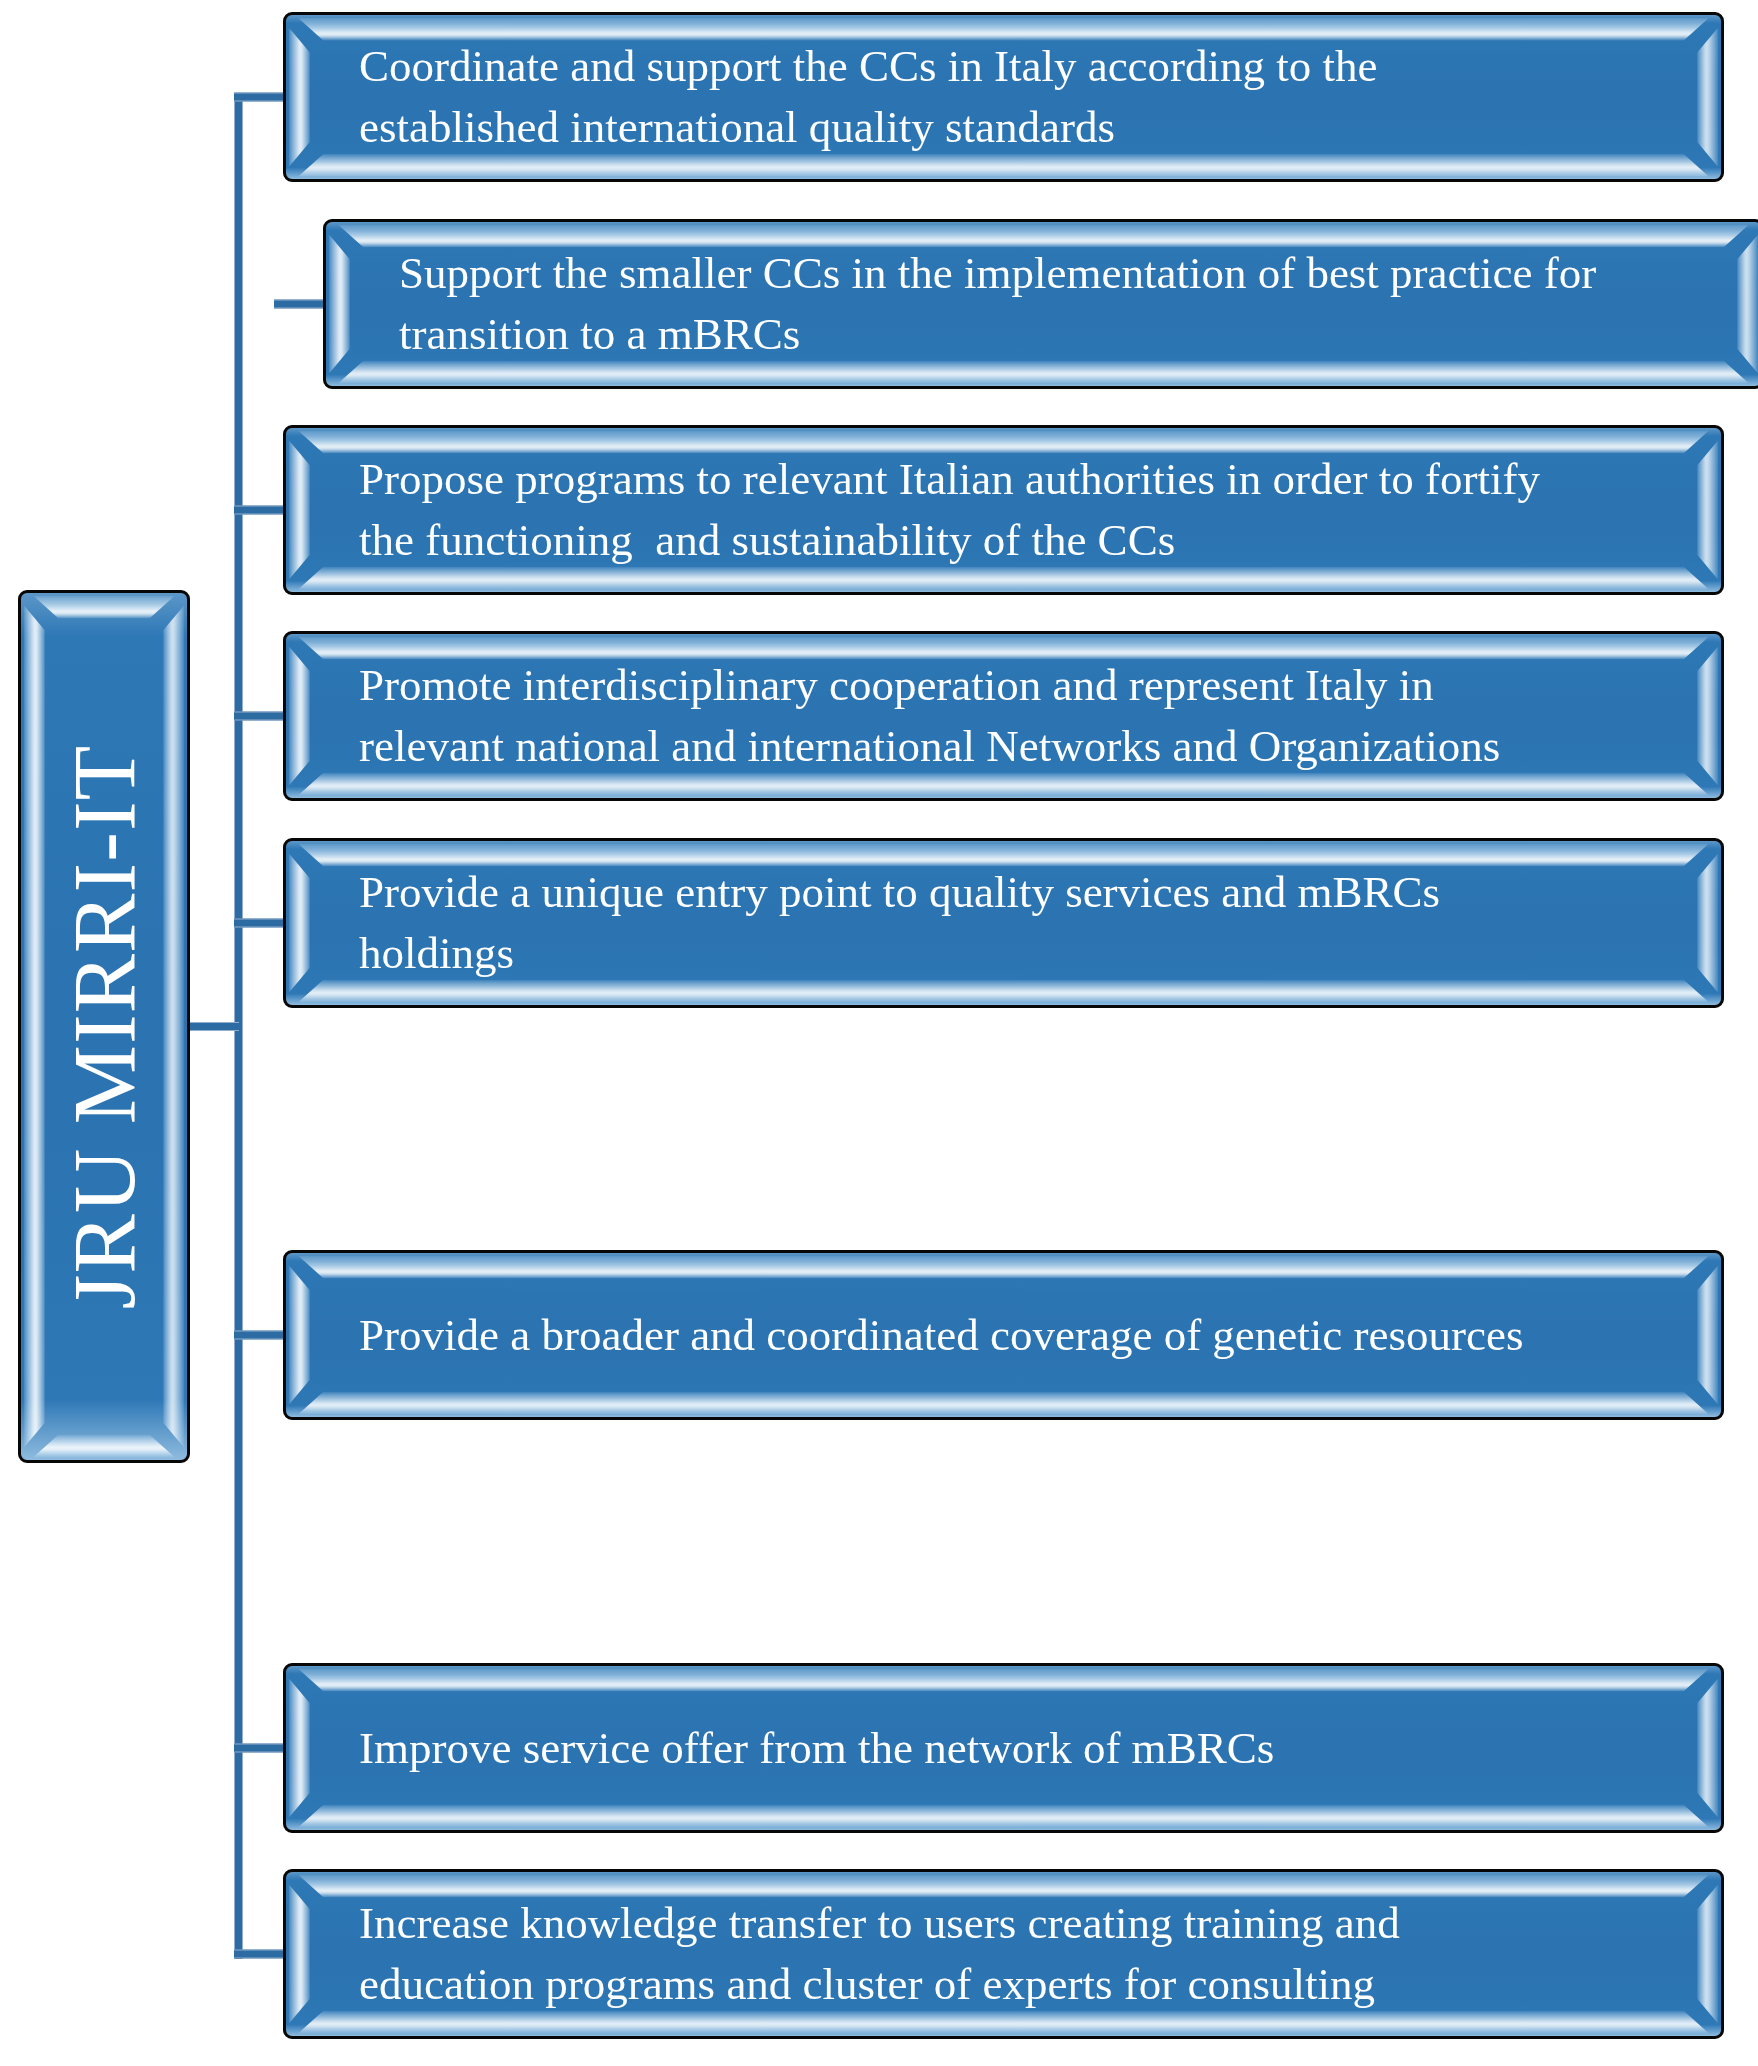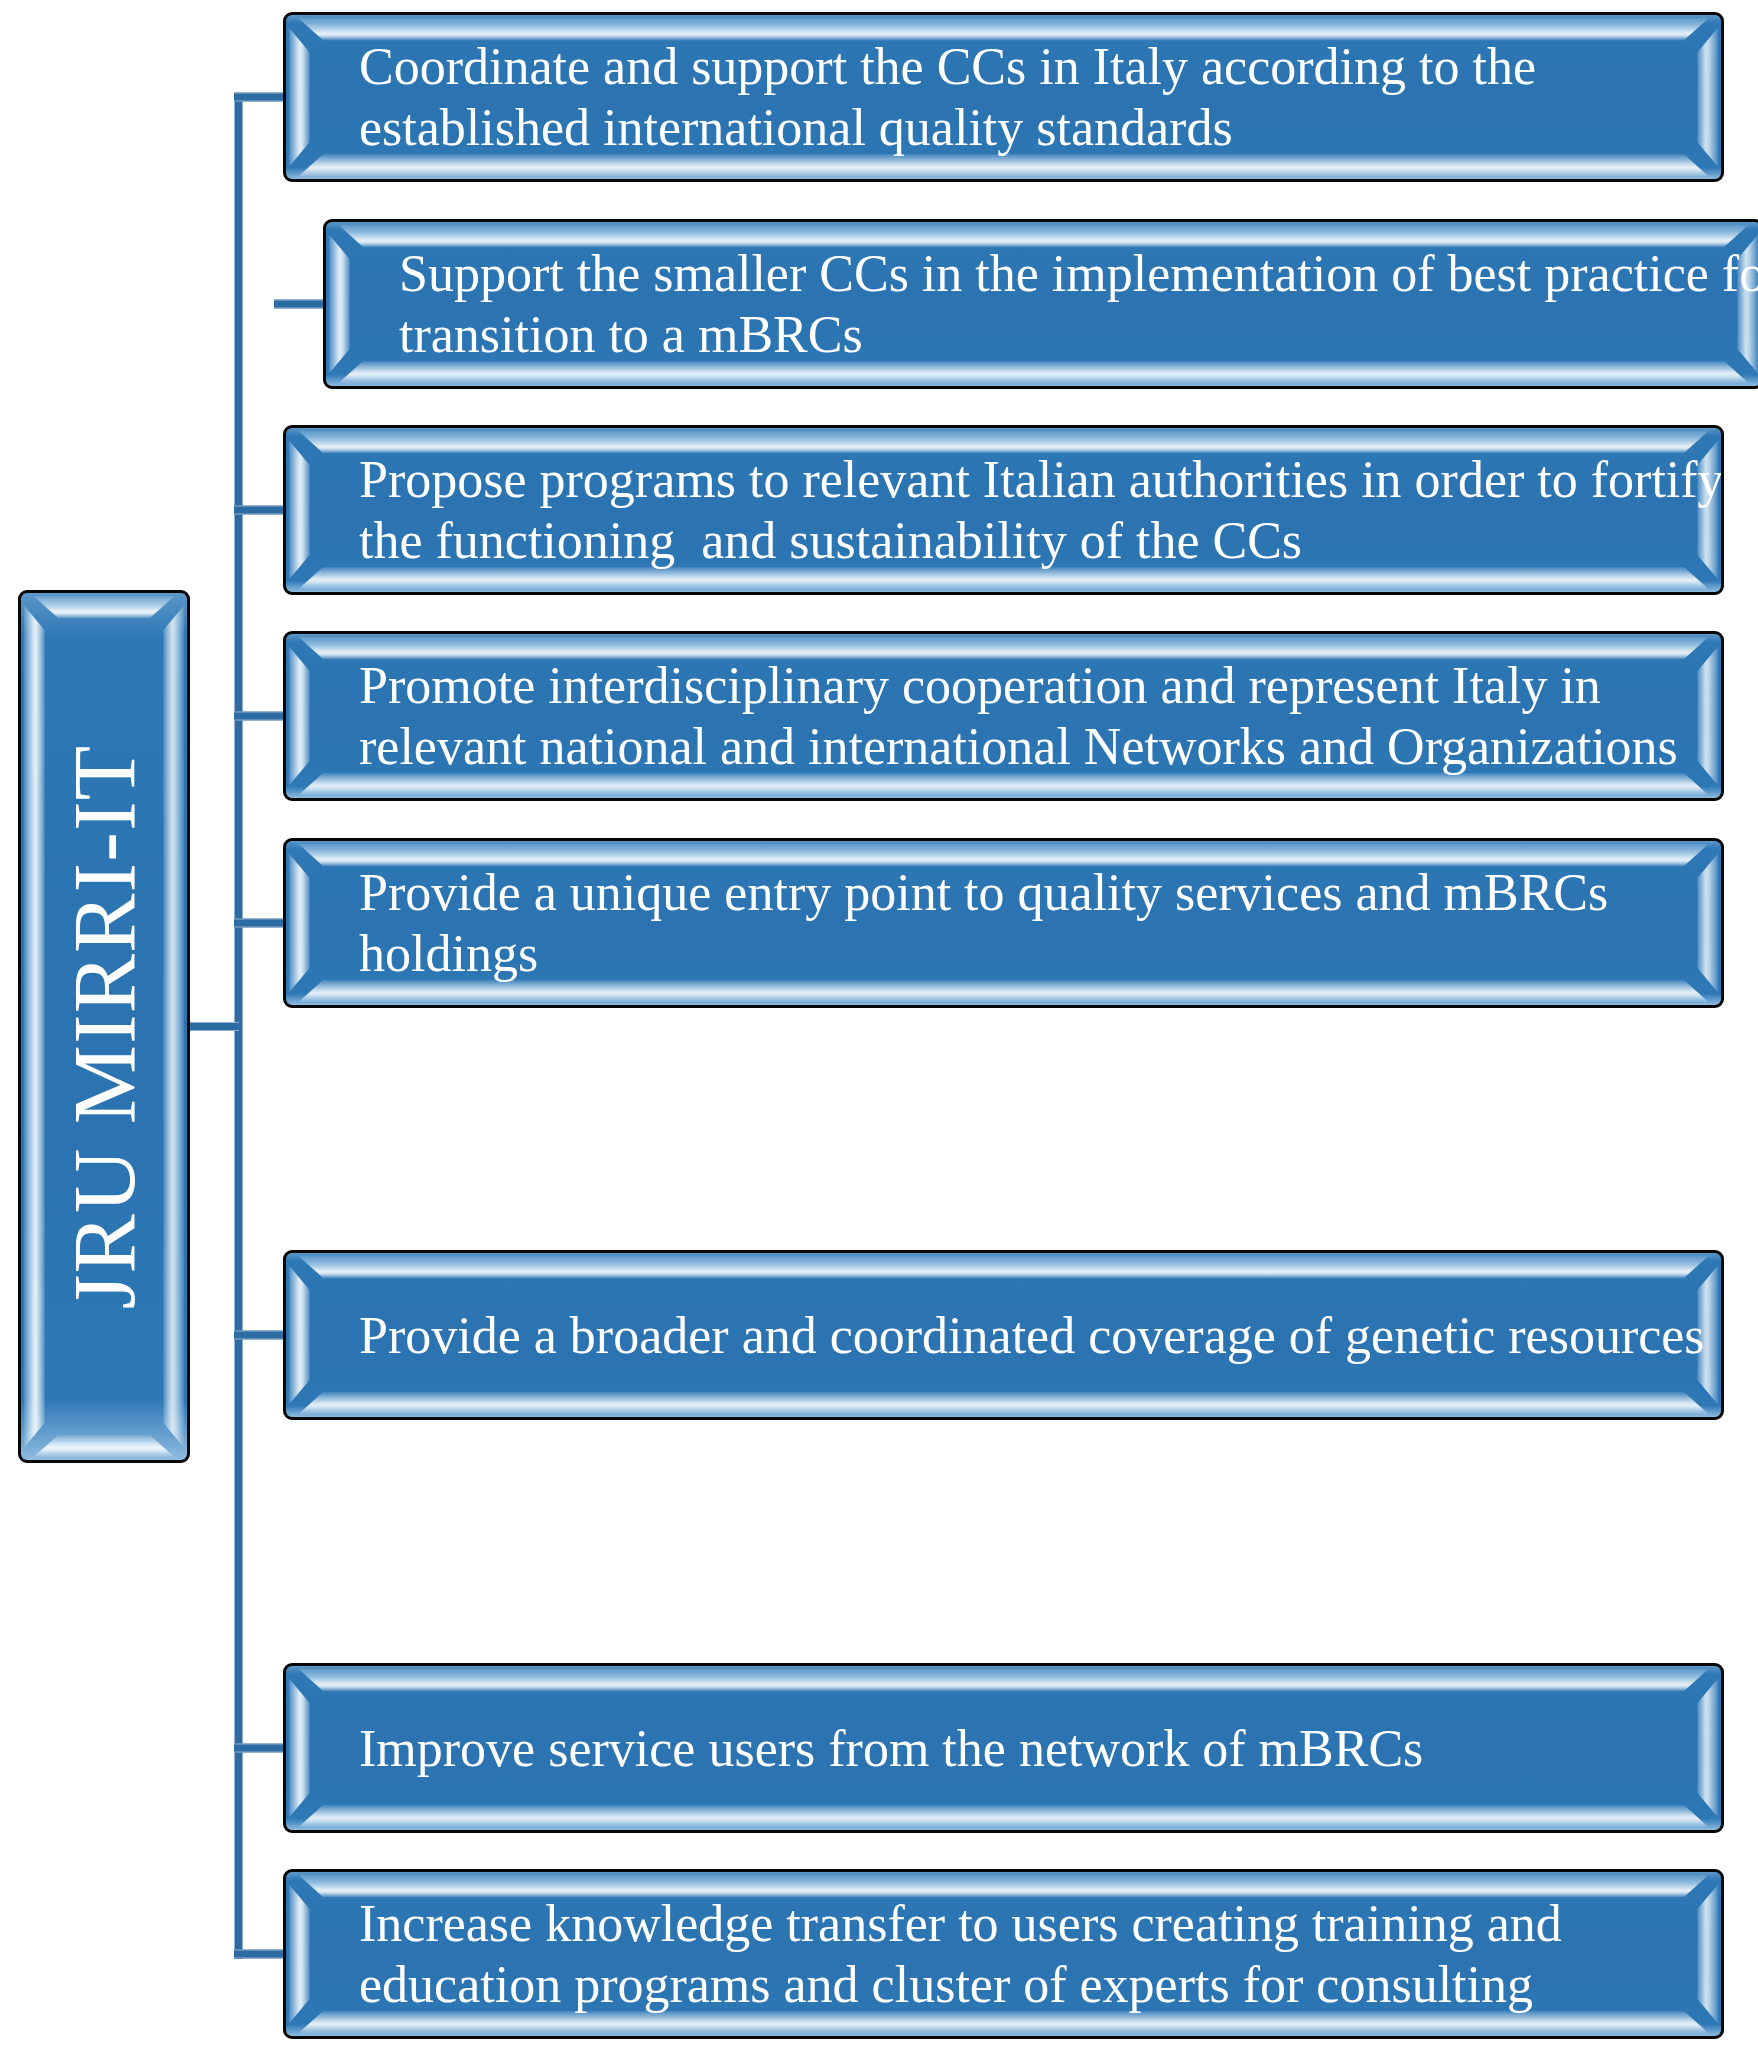--- a/index.html
+++ b/index.html
@@ -56,21 +56,21 @@
   
   .obj-col{position:absolute;left:0;top:0;width:100%;height:100%;}
   .obj{position:absolute;left:283px;width:1441px;height:170px;}
   .obj .panel{
     left:0;top:0;right:0;bottom:0;
     display:flex;align-items:center;
   }
   .box-text{
     position:relative;
     color:#ffffff;
-    font-size:52px;
+    font-size:45px;
     line-height:61px;
     white-space:pre;
     padding:0 17px 0 73px;
     z-index:2;
   }
 
   
   .trunk{
     position:absolute;
     left:234px;top:93px;
@@ -200,21 +200,21 @@
           <div class="box-text">Provide a broader and coordinated coverage of genetic resources</div>
         </div>
       </div>
       <div class="obj" style="top: 1663px;">
         <div class="stub"></div>
         <div class="bevel-box panel">
           <div class="bv bv-top"></div>
           <div class="bv bv-bottom"></div>
           <div class="bv bv-left"></div>
           <div class="bv bv-right"></div>
-          <div class="box-text">Improve service users from the network of mBRCs</div>
+          <div class="box-text">Improve service offer from the network of mBRCs</div>
         </div>
       </div>
       <div class="obj" style="top: 1869px;">
         <div class="stub"></div>
         <div class="bevel-box panel">
           <div class="bv bv-top"></div>
           <div class="bv bv-bottom"></div>
           <div class="bv bv-left"></div>
           <div class="bv bv-right"></div>
           <div class="box-text">Increase knowledge transfer to users creating training and

